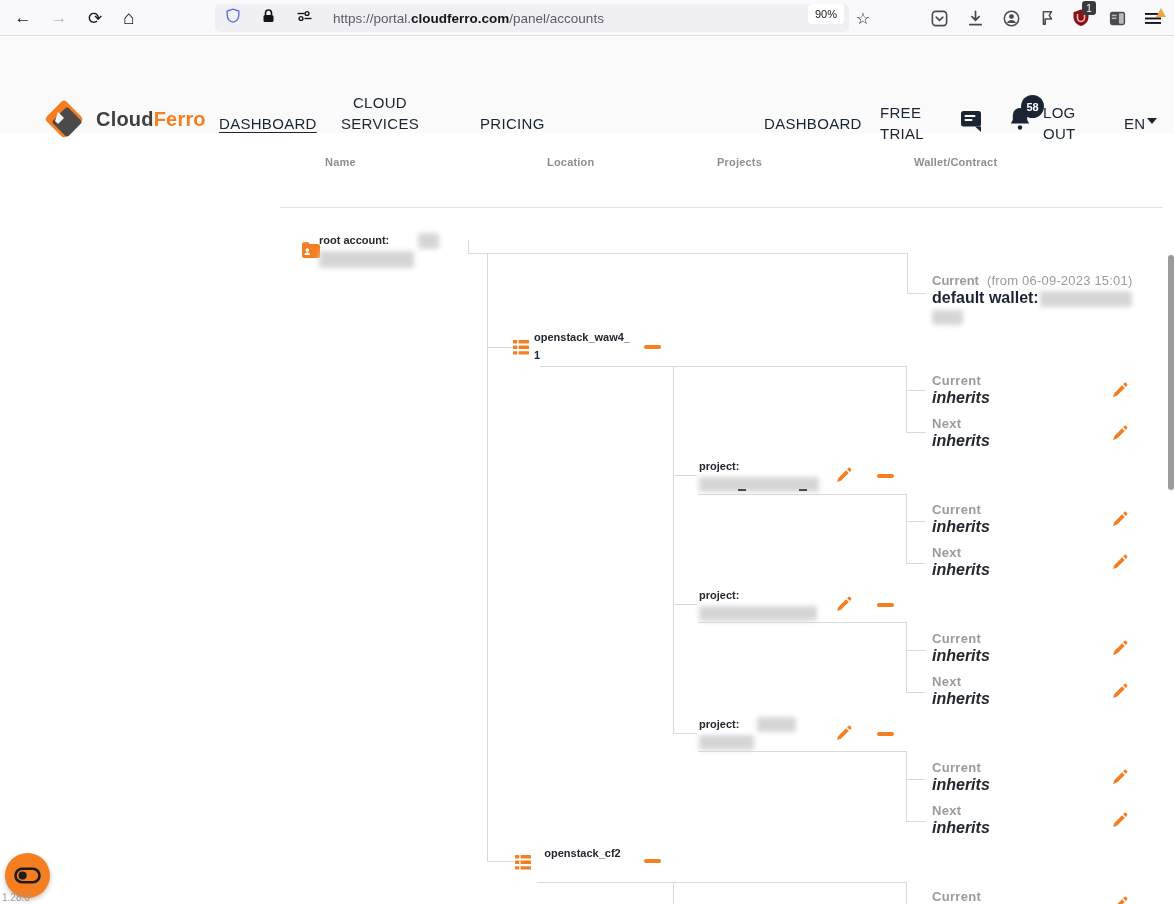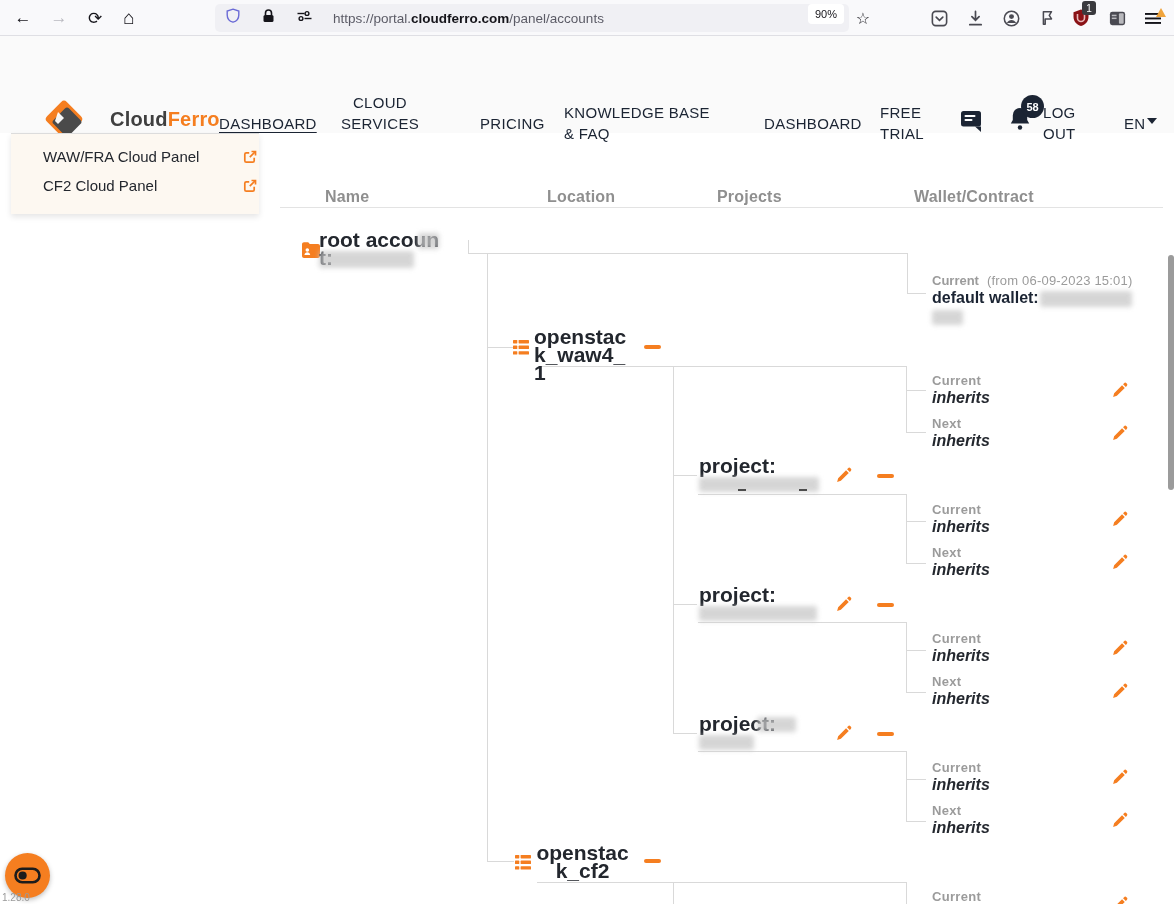--- a/index.html
+++ b/index.html
@@ -18,47 +18,47 @@
   .url-text { font-size:13.5px; color:#5b5b66; white-space:nowrap; }
   .url-text b { color:#15141a; font-weight:700; }
   .zoom-pill { position:absolute; right:54px; top:4px; height:20px; padding:0 7px;
                background:#fff; border-radius:4px; font-size:11px; color:#15141a;
                display:flex; align-items:center; }
   .star { position:absolute; right:26px; top:4px; font-size:16px; color:#15141a; }
 
   
   .site-header { position:absolute; left:0; top:36px; width:1174px; height:97px; background:#fafafa; }
   .logo { position:absolute; left:40px; top:62px; display:flex; align-items:center; }
-  .logo-text { font-size:20px; font-weight:700; letter-spacing:.2px; margin-left:22px; }
+  .logo-text { font-size:20px; font-weight:700; letter-spacing:.2px; margin-left:8px; }
   .logo-text .c1 { color:#3f3f3f; } .logo-text .c2 { color:#f57e20; }
   .nav-item { position:absolute; font-size:15px; font-weight:500; color:#1b2433;
               letter-spacing:.3px; line-height:21px; }
   .nav-item.active { text-decoration:underline; text-underline-offset:3px; }
   .badge58 { position:absolute; left:1021px; top:59px; width:23px; height:23px; border-radius:50%;
              background:#1b2433; color:#fff; font-size:11px; font-weight:700;
              display:flex; align-items:center; justify-content:center; }
   .caret { position:absolute; left:1147px; top:82px; width:0; height:0;
            border-left:5px solid transparent; border-right:5px solid transparent;
            border-top:6px solid #1b2433; }
 
   
   .sidebar { position:absolute; left:11px; top:133px; width:248px; height:81px;
              background:#fdf8f1; border-top:1px solid #dcdcdc;
              box-shadow:0 3px 6px rgba(0,0,0,.10); }
   .side-item { position:absolute; left:32px; width:200px; height:20px; font-size:15px;
                color:#23272e; display:flex; }
   .side-link-icon { position:absolute; left:200px; top:2px; }
 
   
-  .th { position:absolute; top:188px; font-size:16px; font-weight:600; color:#8f8f8f; letter-spacing:.2px; }
+  .th { position:absolute; top:156px; font-size:11px; font-weight:600; color:#8f8f8f; letter-spacing:.2px; }
   .table-rule { position:absolute; left:280px; top:207px; width:883px; height:1px; background:#e3e3e3; }
 
   
   .tree-svg { position:absolute; left:0; top:0; }
-  .node-text { position:absolute; font-size:21px; font-weight:700; color:#23272e;
+  .node-text { position:absolute; font-size:11px; font-weight:700; color:#23272e;
                line-height:18px; word-break:break-all; }
   .blur-block { position:absolute; background:#c8c8c8; opacity:.75; filter:blur(2.5px); border-radius:2px; }
   .u-mark { position:absolute; width:8px; height:2px; background:#4c4c4c; filter:blur(.7px); }
   .minus { position:absolute; width:17px; height:3.5px; border-radius:2px; background:#f57e20; }
   .pencil { position:absolute; width:17px; height:17px; }
   .wlabel { position:absolute; left:932px; font-size:13px; font-weight:600; color:#9b9b9b; letter-spacing:.3px; }
   .winherits { position:absolute; left:932px; font-size:16px; font-weight:700; font-style:italic; color:#23272e; }
   .rw-line1 { position:absolute; left:932px; top:273px; font-size:13px; font-weight:600; color:#9b9b9b; }
   .rw-line1 .date { font-weight:400; margin-left:8px; letter-spacing:.2px; }
   .rw-line2 { position:absolute; left:932px; top:289px; font-size:16px; font-weight:700; color:#1b2433; }
@@ -165,21 +165,20 @@
         <rect x="10" y="7" width="28" height="28" rx="4" transform="rotate(45 24 21)" fill="#f57e20"></rect>
         <rect x="16" y="13" width="22" height="22" rx="3" transform="rotate(45 27 24)" fill="#4a4a4a"></rect>
         <path d="M18 14l6 6-6 6-3-3z" fill="#fff" opacity=".95"></path>
       </svg>
       <span class="logo-text"><span class="c1">Cloud</span><span class="c2">Ferro</span></span>
     </div>
 
     <div class="nav-item active" style="left:219px; top:77px;">DASHBOARD</div>
     <div class="nav-item" style="left:334px; top:56px; width:92px;text-align:center;">CLOUD SERVICES</div>
     <div class="nav-item" style="left:480px; top:77px;">PRICING</div>
-    <div class="nav-item" style="left:564px; top:66px; width:152px;">KNOWLEDGE BASE &amp; FAQ</div>
     <div class="nav-item" style="left:764px; top:77px;">DASHBOARD</div>
     <div class="nav-item" style="left:880px; top:66px; width:50px;">FREE TRIAL</div>
 
     <div style="position:absolute; left:961px; top:75px;">
       <svg width="22" height="21" viewBox="0 0 22 21">
           <rect x="0" y="0" width="20" height="15.5" rx="2.5" fill="#1b2433"></rect>
           <rect x="3.5" y="4" width="11" height="2" rx="1" fill="#fff"></rect>
           <rect x="3.5" y="8" width="8" height="2" rx="1" fill="#fff"></rect>
           <path d="M14 15.5h6V21z" fill="#1b2433"></path>
         </svg>
@@ -190,42 +189,20 @@
           <circle cx="13" cy="21.5" r="2.2" fill="#1b2433"></circle>
         </svg>
     </div>
     <div class="badge58">58</div>
 
     <div class="nav-item" style="left:1043px; top:66px; width:46px;">LOG OUT</div>
     <div class="nav-item" style="left:1124px; top:77px;">EN</div>
     <div class="caret"></div>
   </div>
 
-  <aside class="sidebar">
-    <div class="side-item" style="top:14px;">
-      <span>WAW/FRA Cloud Panel</span>
-      <span class="side-link-icon">
-        <svg width="14" height="14" viewBox="0 0 14 14" fill="none" stroke="#f57e20" stroke-width="1.7">
-            <path d="M6.2 2.8H3.3c-.8 0-1.5.7-1.5 1.5v6.4c0 .8.7 1.5 1.5 1.5h6.4c.8 0 1.5-.7 1.5-1.5V7.8"></path>
-            <path d="M8.5 1.5h4v4"></path>
-            <path d="M12.3 1.7L6.8 7.2"></path>
-          </svg>
-      </span>
-    </div>
-    <div class="side-item" style="top:43px;">
-      <span>CF2 Cloud Panel</span>
-      <span class="side-link-icon">
-        <svg width="14" height="14" viewBox="0 0 14 14" fill="none" stroke="#f57e20" stroke-width="1.7">
-            <path d="M6.2 2.8H3.3c-.8 0-1.5.7-1.5 1.5v6.4c0 .8.7 1.5 1.5 1.5h6.4c.8 0 1.5-.7 1.5-1.5V7.8"></path>
-            <path d="M8.5 1.5h4v4"></path>
-            <path d="M12.3 1.7L6.8 7.2"></path>
-          </svg>
-      </span>
-    </div>
-  </aside>
 
   <div class="th" style="left:325px;">Name</div>
   <div class="th" style="left:547px;">Location</div>
   <div class="th" style="left:717px;">Projects</div>
   <div class="th" style="left:914px;">Wallet/Contract</div>
   <div class="table-rule"></div>
 
   <svg class="tree-svg" width="1174" height="904" shape-rendering="crispEdges">
     <g stroke="#d9d9d9" stroke-width="1" fill="none">
       <path d="M468.5 240V253"></path>

